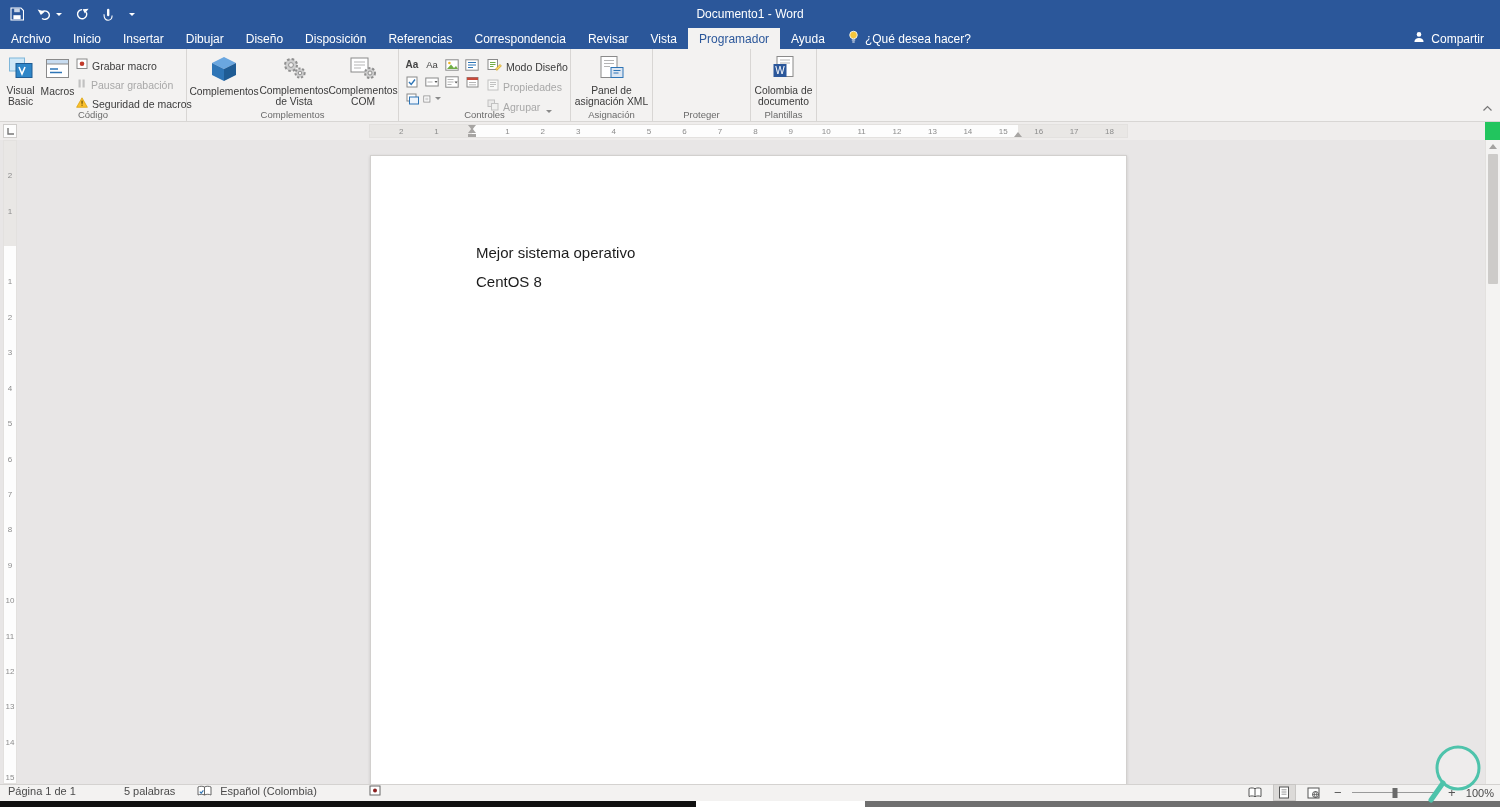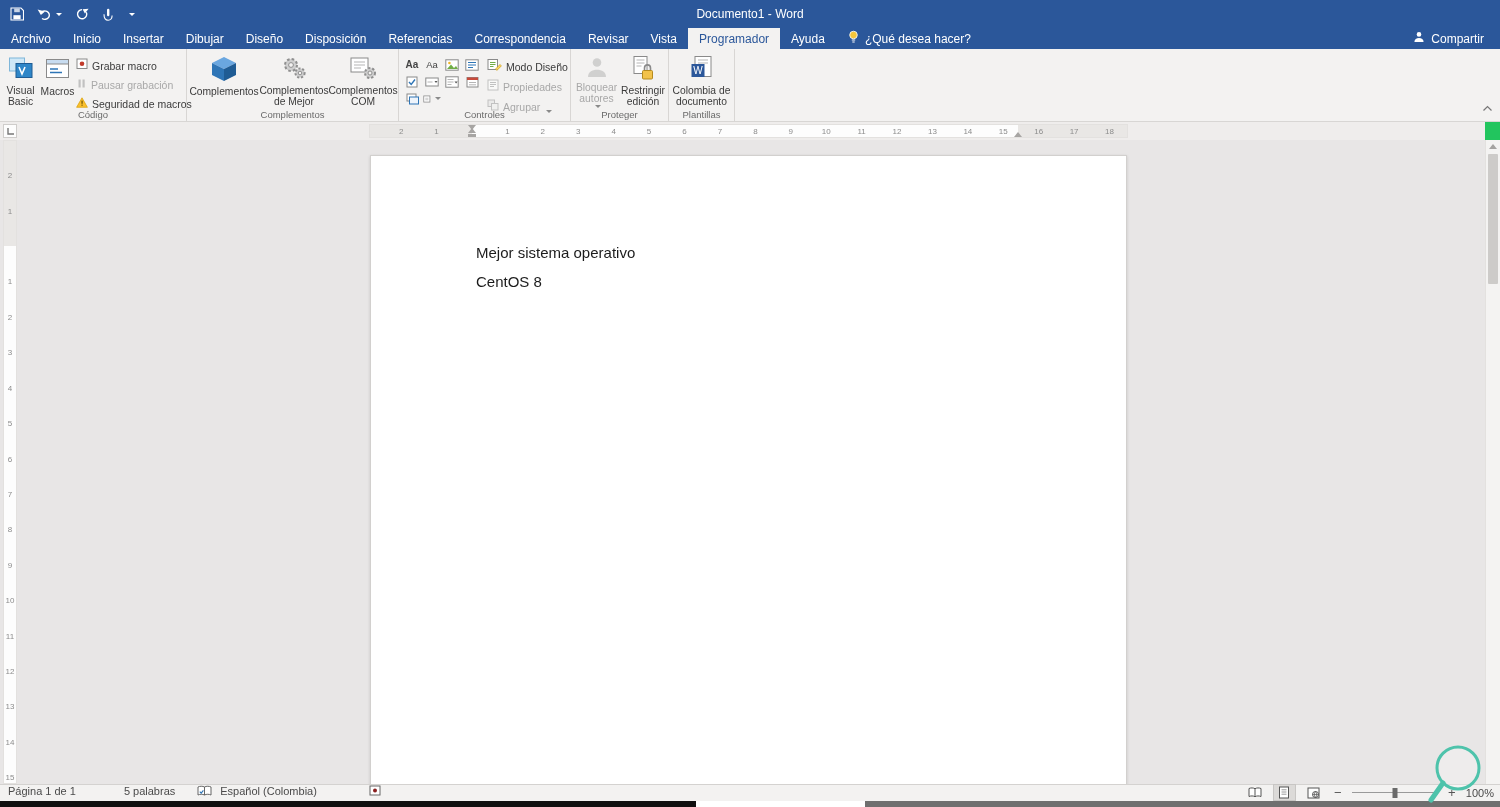--- a/index.html
+++ b/index.html
@@ -249,21 +249,21 @@
           <span class="bicon">
             <svg width="28" height="26" viewBox="0 0 28 26">
                 <g fill="#cfcfcf" stroke="#8f8f8f" stroke-width="2">
                   <circle cx="11" cy="10" r="6" stroke-dasharray="2.6 2.1"></circle>
                   <circle cx="20" cy="18" r="4.6" stroke-dasharray="2.1 1.8"></circle>
                 </g>
                 <circle cx="11" cy="10" r="2.4" fill="#f3f2f1" stroke="#8f8f8f"></circle>
                 <circle cx="20" cy="18" r="1.8" fill="#f3f2f1" stroke="#8f8f8f"></circle>
               </svg>
           </span>
-          <span>Complementos de Mejor</span>
+          <span>Complementos de Vista</span>
         </div>
         <div class="bigbtn" style="width:68px">
           <span class="bicon">
             <svg width="28" height="26" viewBox="0 0 28 26">
                 <rect x="2" y="3" width="17" height="14" fill="#fff" stroke="#8a8a8a"></rect>
                 <path d="M5 7h11M5 10h11M5 13h7" stroke="#b5b5b5"></path>
                 <g fill="#cfcfcf" stroke="#8f8f8f" stroke-width="2">
                   <circle cx="21" cy="18" r="5" stroke-dasharray="2.3 1.9"></circle>
                 </g>
                 <circle cx="21" cy="18" r="2" fill="#f3f2f1" stroke="#8f8f8f"></circle>
@@ -366,45 +366,38 @@
                 </svg>
             </span>
             <span>Agrupar</span>
               <span class="caret"></span>
           </span>
         </div>
       </div>
       <div class="glabel">Controles</div>
     </div>
 
+    <div class="group" style="width:82px">
+      <div class="gcontent" style="justify-content:center">
+        <div class="bigbtn" style="width:76px">
+          <span class="bicon">
+            <svg width="27" height="27" viewBox="0 0 27 27">
+                <rect x="3" y="1.5" width="16" height="21" fill="#fff" stroke="#8a8a8a"></rect>
+                <path d="M6 5.5h10M6 8.5h10M6 11.5h6" stroke="#b5b5b5"></path>
+                <rect x="13" y="12.5" width="12" height="10" fill="#dce6f2" stroke="#2e75b6"></rect>
+                <path d="M15.5 15.5h7M15.5 18h5" stroke="#2e75b6"></path>
+              </svg>
+          </span>
+          <span>Panel de asignación XML</span>
+        </div>
+      </div>
+      <div class="glabel">Asignación</div>
+    </div>
 
     <div class="group" style="width:98px">
-      <div class="gcontent">
-        <div class="bigbtn dis" style="width:48px">
-          <span class="bicon">
-            <svg width="24" height="24" viewBox="0 0 24 24">
-                <circle cx="12" cy="7.5" r="4.3" fill="#b5b5b5"></circle>
-                <path d="M3 22 c0-5 4-7.3 9-7.3 s9 2.3 9 7.3z" fill="#b5b5b5"></path>
-              </svg>
-          </span>
-          <span>Bloquear autores</span>
-            <span class="caret"></span>
-        </div>
-        <div class="bigbtn" style="width:46px">
-          <span class="bicon">
-            <svg width="23" height="27" viewBox="0 0 23 27">
-                <rect x="2" y="1.5" width="13" height="17" fill="#fff" stroke="#8a8a8a"></rect>
-                <path d="M4.5 5h8M4.5 8h8M4.5 11h5" stroke="#b5b5b5"></path>
-                <path d="M12.5 15.5 v-2.6 a3 3 0 0 1 6 0 V15.5" fill="none" stroke="#8a8a8a" stroke-width="1.6"></path>
-                <rect x="10.5" y="15.5" width="10" height="8.5" rx="1" fill="#f2c24b" stroke="#b58a1e"></rect>
-              </svg>
-          </span>
-          <span>Restringir edición</span>
-        </div>
-      </div>
       <div class="glabel">Proteger</div>
     </div>
 
     <div class="group" style="width:66px">
       <div class="gcontent" style="justify-content:center">
         <div class="bigbtn" style="width:60px">
           <span class="bicon">
             <svg width="24" height="27" viewBox="0 0 24 27">
                 <rect x="5" y="1.5" width="16" height="20" fill="#fff" stroke="#8a8a8a"></rect>
                 <path d="M8 5h10M8 8h10" stroke="#b5b5b5"></path>

